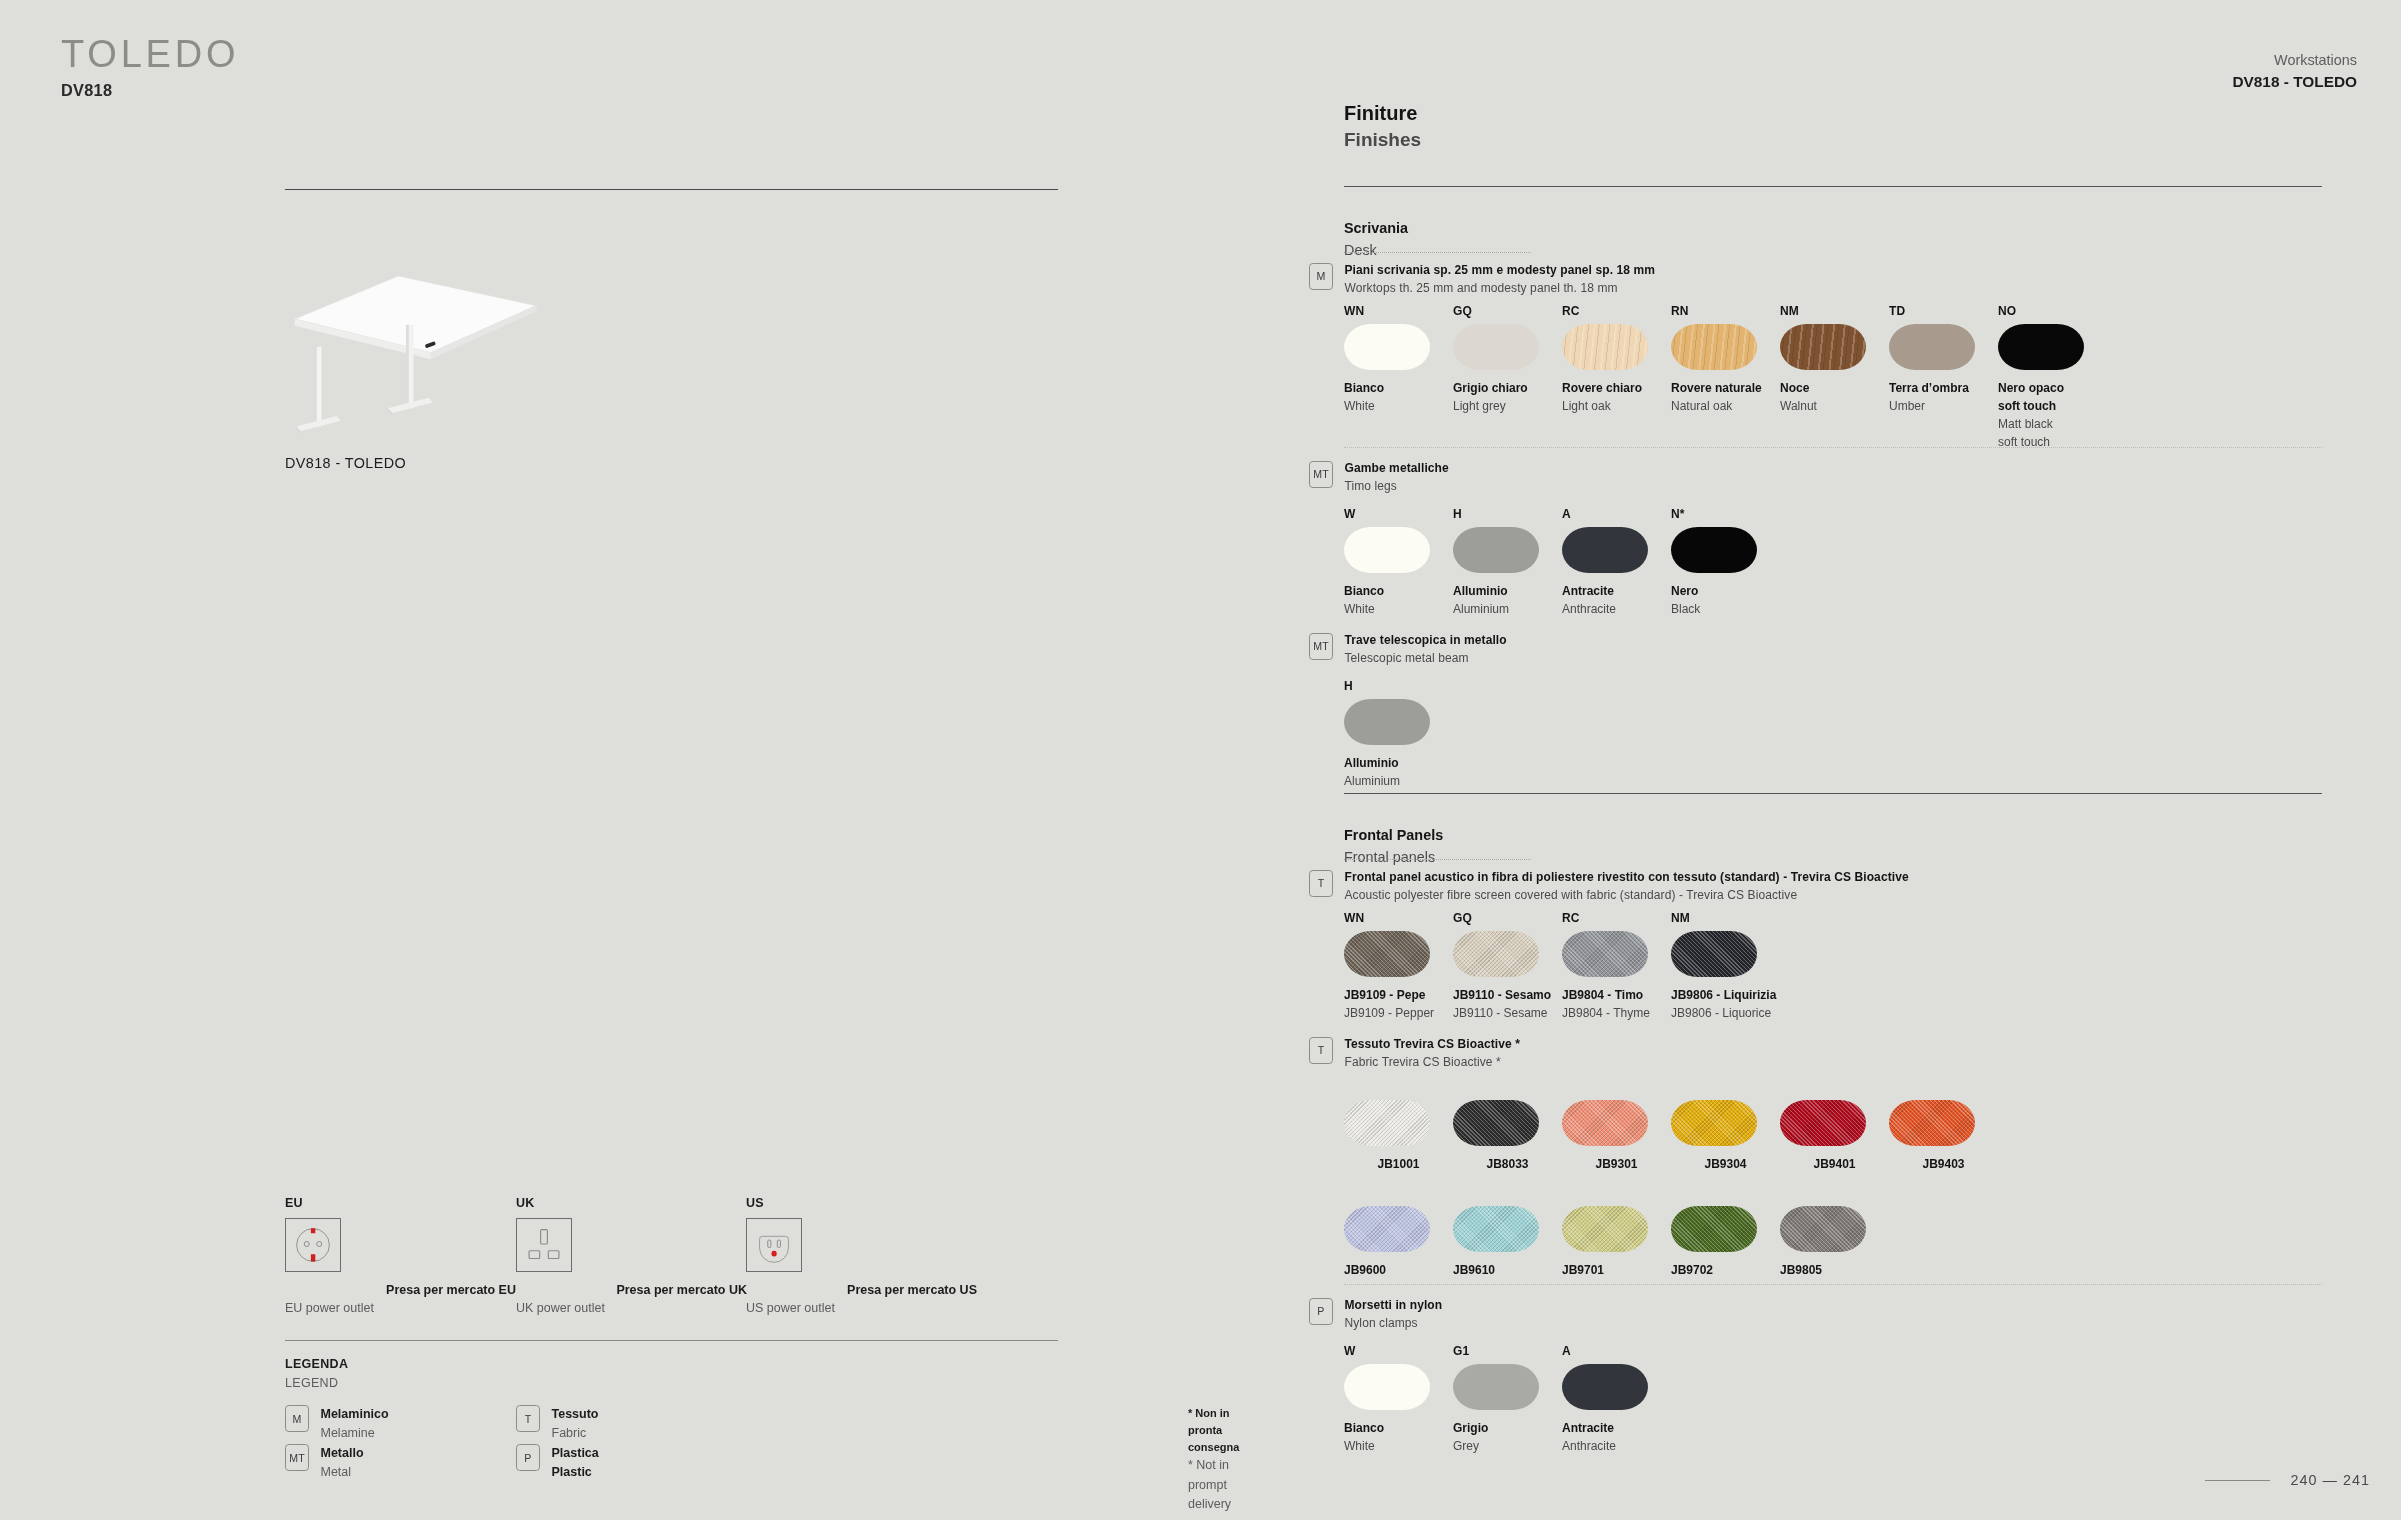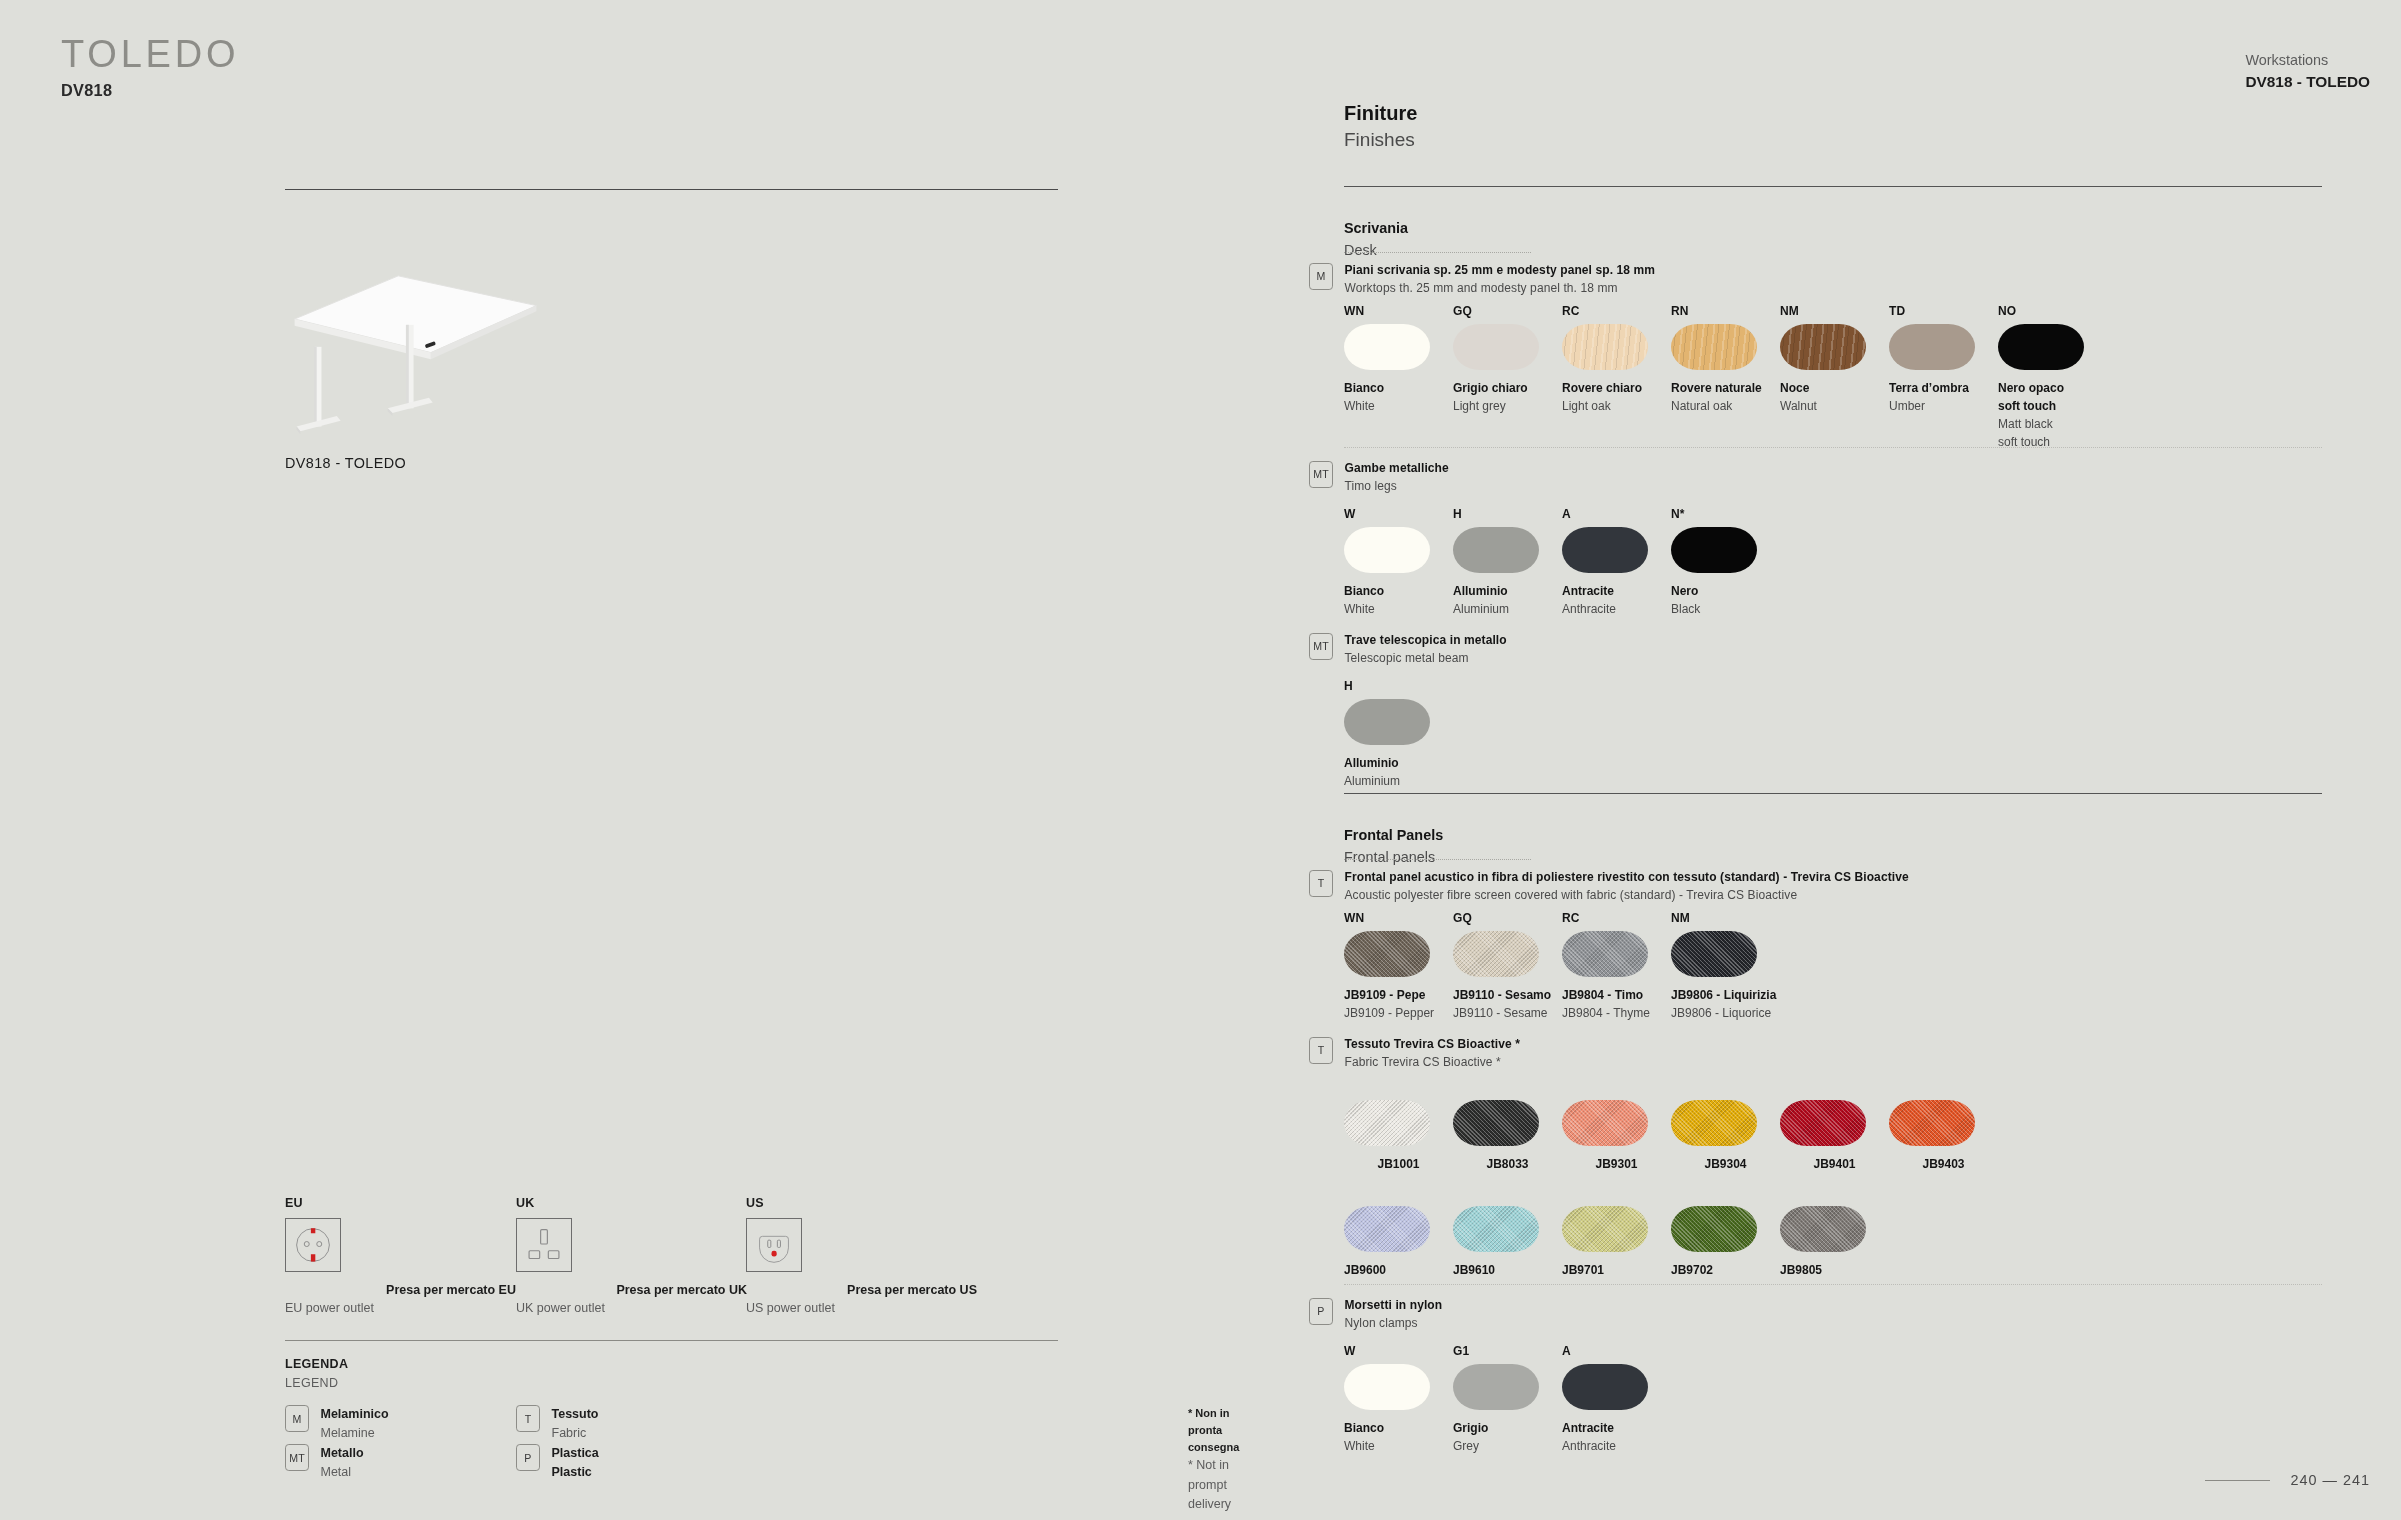--- a/index.html
+++ b/index.html
@@ -15,21 +15,21 @@
 
   
   .brand{position:absolute;left:61px;top:35px;}
   .brand-title{
     font-size:38px;letter-spacing:3.8px;color:#8d8d88;
     font-weight:300;line-height:1;
   }
   .brand-code{
     font-size:16.3px;font-weight:700;color:#2a2a2a;margin-top:7.7px;letter-spacing:0.3px;
   }
-  .header-right{position:absolute;right:32px;top:50px;}
+  .header-right{position:absolute;right:45px;top:50px;text-align:right;}
   .header-right .hr-1{font-size:14.4px;color:#5c5c5c;line-height:1.45;}
   .header-right .hr-2{font-size:15.4px;font-weight:700;color:#1c1c1c;line-height:1.45;}
 
   
   .left-col{position:absolute;left:285px;top:0;width:773px;height:1521px;}
   .rule-top{position:absolute;left:0;top:189px;width:773px;height:1px;background:#4a4a4a;}
   .desk-img{position:absolute;left:0;top:264px;width:403px;height:183px;}
   .desk-caption{position:absolute;left:0;top:455px;font-size:14.4px;letter-spacing:0.4px;color:#1c1c1c;}
 
   
@@ -55,21 +55,21 @@
   .legend-lines .l1{font-size:12.5px;font-weight:700;color:#1c1c1c;line-height:1.5;}
   .legend-lines .l2{font-size:12.5px;color:#5c5c5c;line-height:1.5;}
   .legend-note{position:absolute;left:903px;top:1405px;}
   .legend-note .n1{font-size:11px;font-weight:700;color:#1c1c1c;line-height:1.55;}
   .legend-note .n2{font-size:12.5px;color:#5c5c5c;line-height:1.55;}
 
   
   .right-col{position:absolute;left:1344px;top:0;width:978px;}
   .fin-title{position:absolute;left:0;top:100px;}
   .fin-title .f1{font-size:20px;font-weight:700;color:#141414;line-height:1.35;}
-  .fin-title .f2{font-size:19px;color:#4a4a4a;line-height:1.35;font-weight:400;}
+  .fin-title .f2{font-size:19px;color:#4a4a4a;line-height:1.35;font-weight:700;}
   .solid-rule{width:978px;height:1px;background:#545454;}
   .dotted-rule{width:187px;height:1px;border-top:1px dotted #a8a8a3;}
   .dotted-rule-wide{width:978px;height:1px;border-top:1px dotted #bdbdb8;}
 
   .grp-head .g1{font-size:14.4px;font-weight:700;color:#141414;line-height:1.5;margin-top:16px;}
   .grp-head .g2{font-size:14.4px;color:#4a4a4a;line-height:1.5;}
 
   .subrow{display:flex;gap:11.5px;align-items:flex-start;}
   .sub-lines .s1{font-size:12px;font-weight:700;color:#141414;line-height:1.5;letter-spacing:0.1px;}
   .sub-lines .s2{font-size:12px;color:#4a4a4a;line-height:1.5;letter-spacing:0.1px;}

